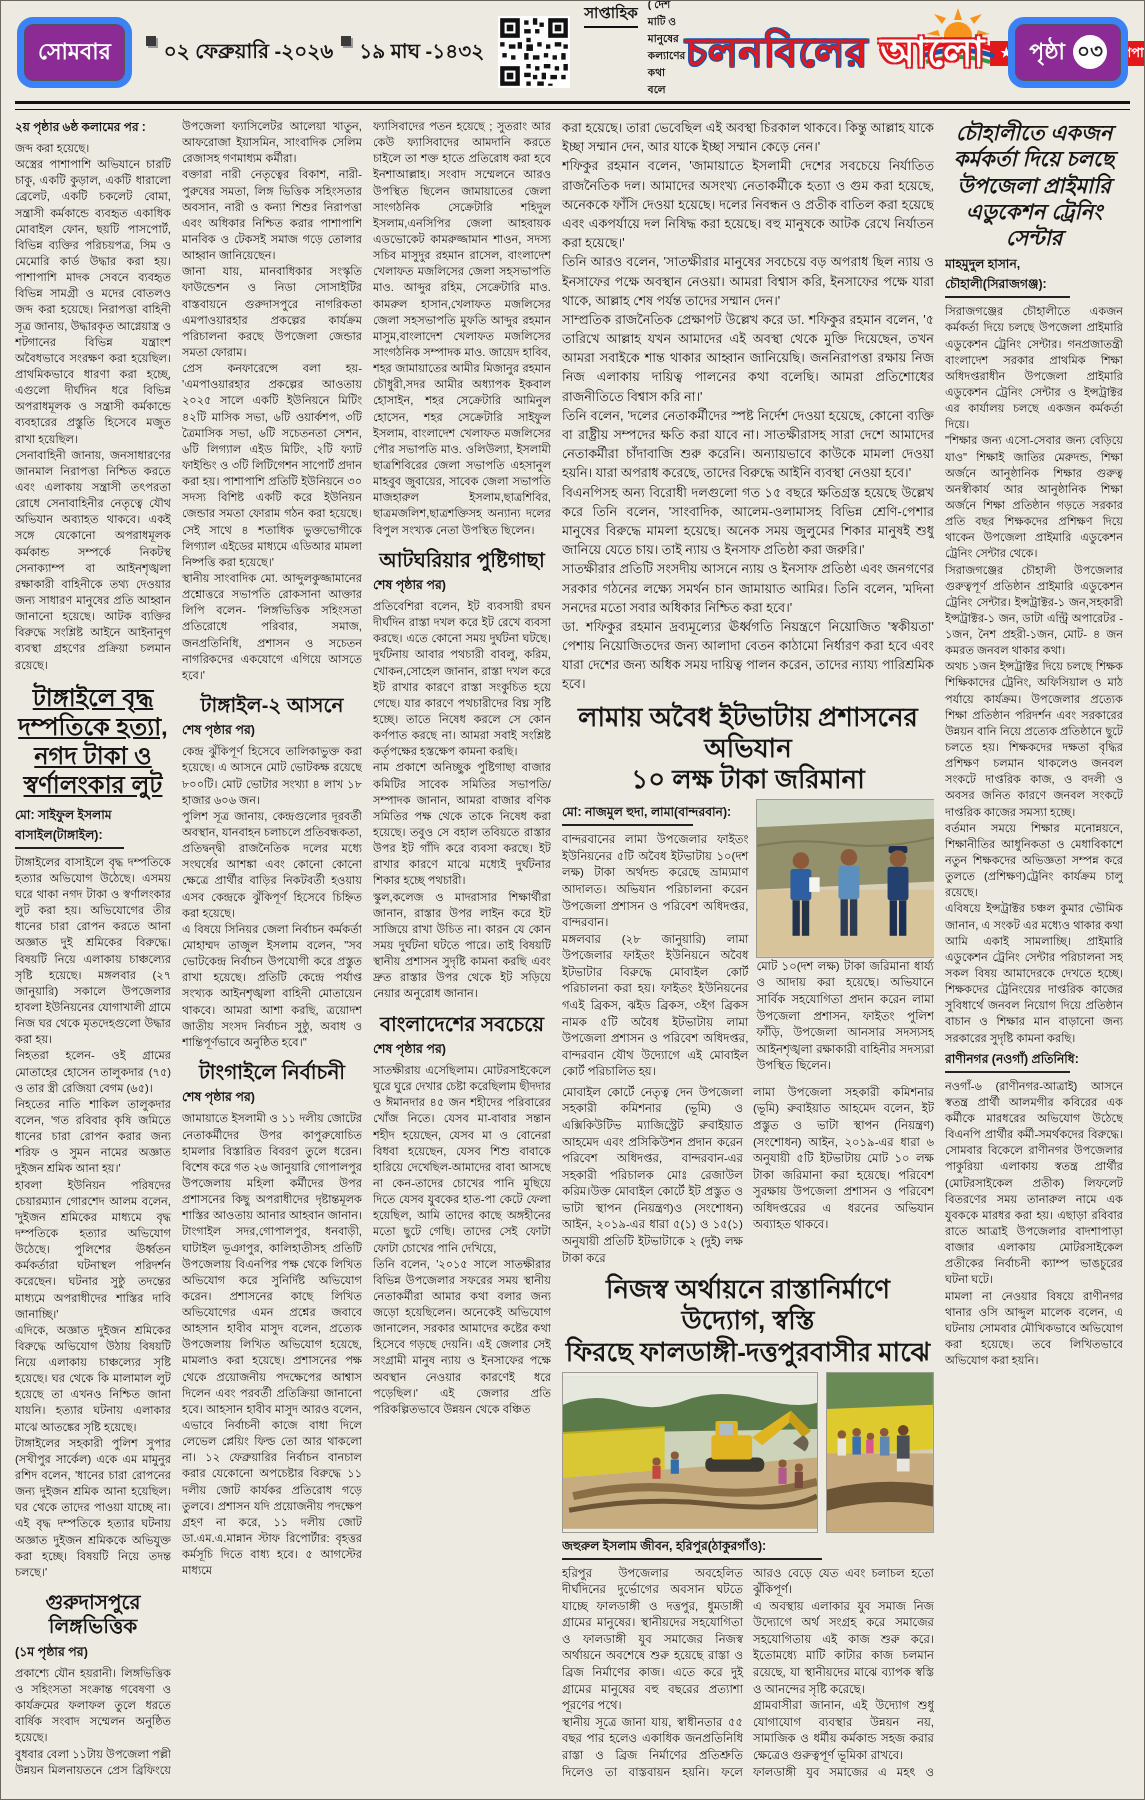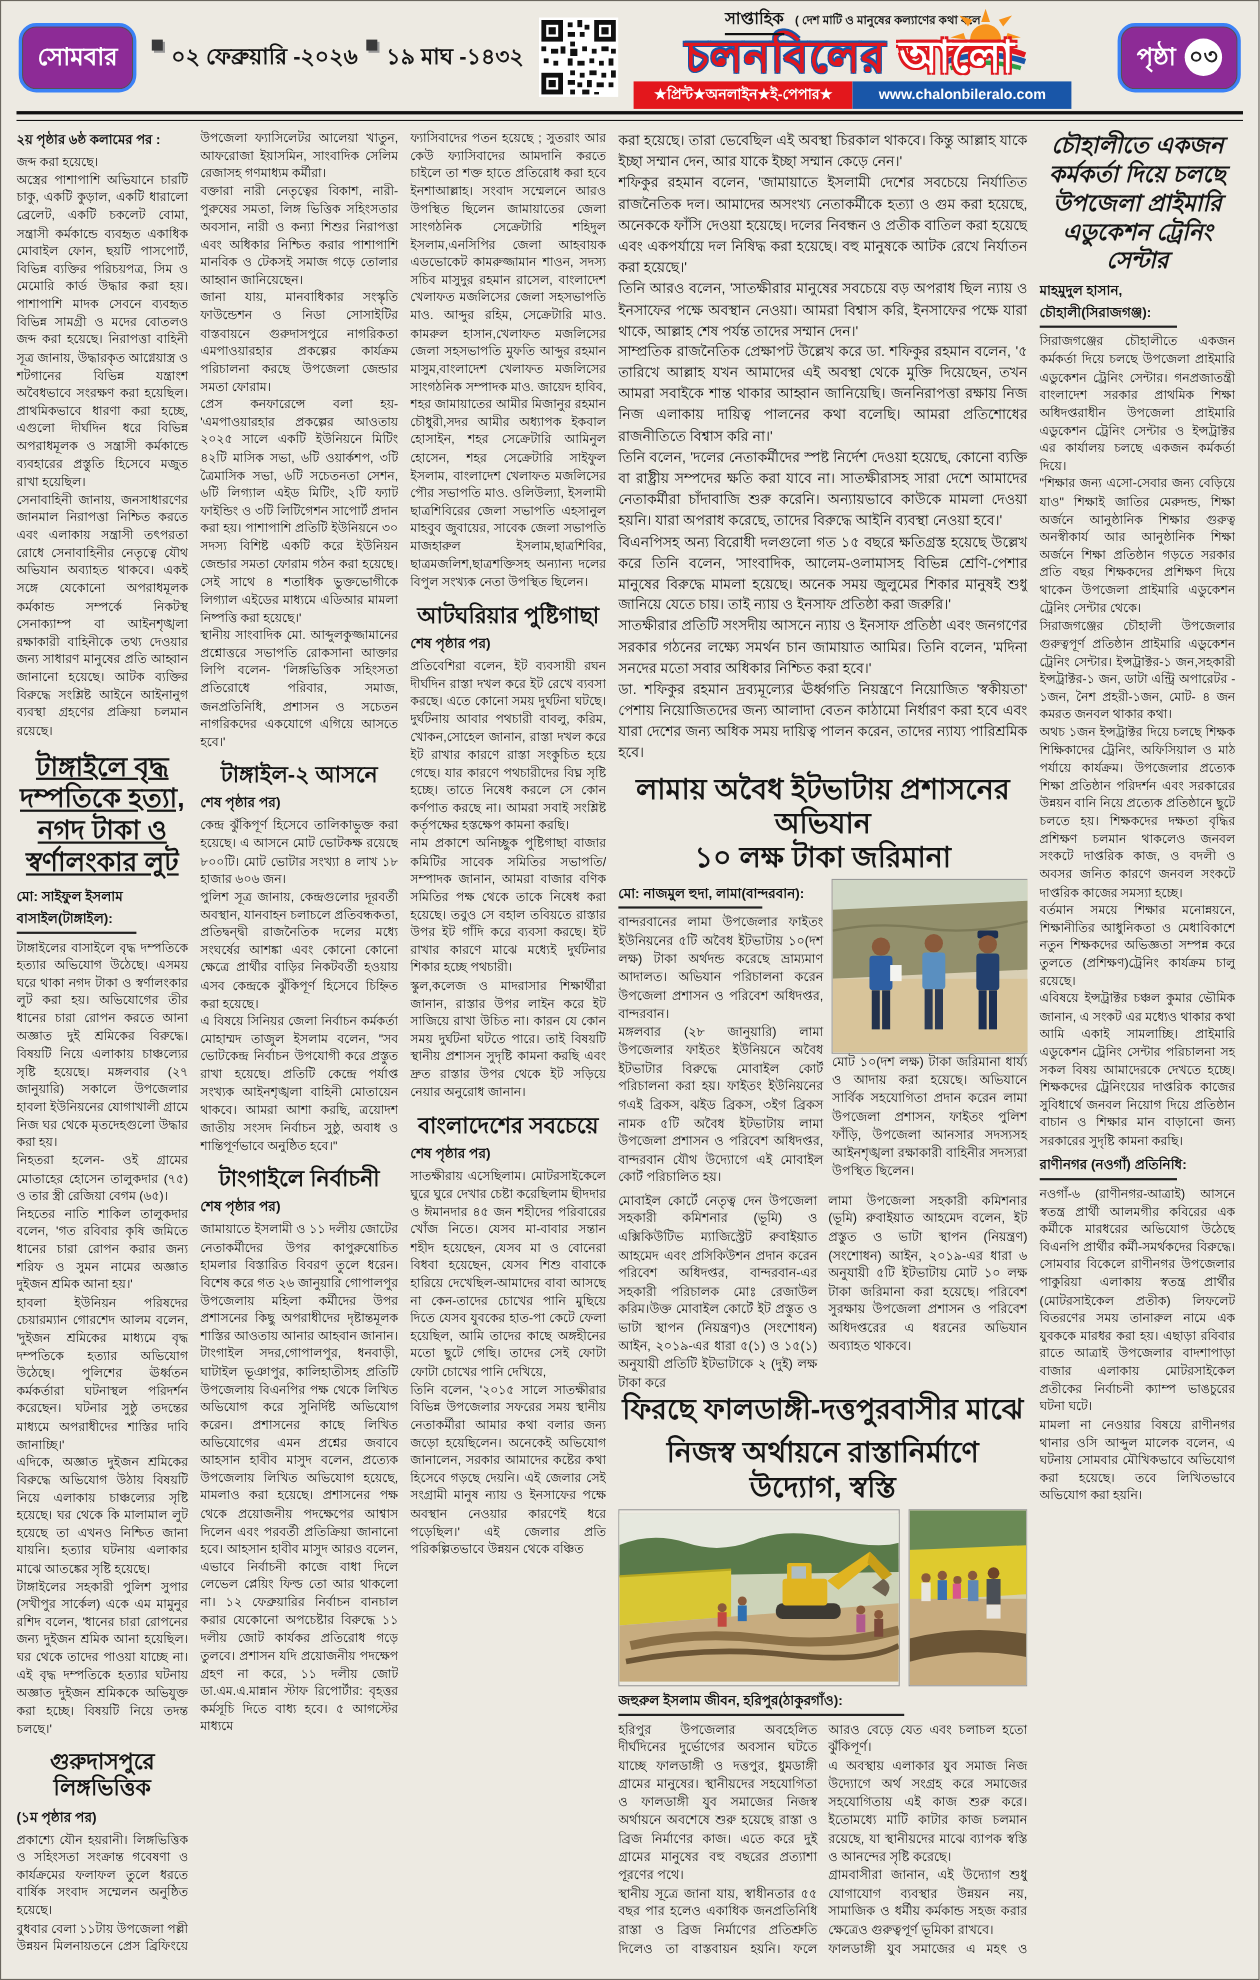--- a/index.html
+++ b/index.html
@@ -5,28 +5,28 @@
   html,body{margin:0;padding:0;}
   body{width:1145px;height:1800px;overflow:hidden;background:#cfccc3;}
   .page{
     width:1145px;height:1800px;background:#edeae2;position:relative;
     font-family:"Liberation Sans",sans-serif;color:#161616;overflow:hidden;
     border:1px solid #6b675f;box-sizing:border-box;
   }
   
   .header{height:98px;display:flex;align-items:center;padding:4px 16px 0 16px;gap:14px;box-sizing:border-box;}
   .pill{
-    background:#8d2b96;border:3px solid #3b82f6;border-radius:16px;color:#fff;
+    background:#8d2b96;border:7px solid #3b82f6;border-radius:16px;color:#fff;
     font-weight:bold;font-size:22px;padding:10px 14px;white-space:nowrap;display:flex;align-items:center;gap:8px;
     box-shadow:0 0 0 1px #555 inset;
   }
   .date-line{font-weight:bold;font-size:20px;display:flex;gap:8px;white-space:nowrap;}
   .sq{width:10px;height:10px;background:#3a3a3a;display:inline-block;box-shadow:2px 2px 0 #9a9a9a;}
   .qr{width:72px;height:72px;background:#fff;flex:0 0 auto;}
-  .masthead{flex:1;display:flex;flex-direction:column;align-items:center;min-width:0;}
+  .masthead{flex:1;display:flex;flex-direction:row;align-items:center;min-width:0;}
   .mast-top{display:flex;align-items:flex-end;gap:10px;position:relative;}
   .weekly{font-weight:bold;font-size:15px;border-bottom:2px solid #111;align-self:flex-start;}
   .tagline{font-size:10.5px;font-weight:bold;position:relative;top:-4px;}
   .title-row{display:flex;align-items:center;gap:6px;line-height:1;}
   .title-main{
     font-size:40px;font-weight:bold;color:#e0181f;
     text-shadow:-1px -1px 0 #1956a8,1px -1px 0 #1956a8,-1px 1px 0 #1956a8,1px 1px 0 #1956a8;
     letter-spacing:1px;white-space:nowrap;
   }
   .title-alo{
@@ -280,22 +280,22 @@
               <rect x="136" y="96" width="7" height="34" fill="#1c2f52"></rect>
           </svg>
           <div class="mid-body">মোট ১০(দশ লক্ষ) টাকা জরিমানা ধার্য্য ও আদায় করা হয়েছে। অভিযানে সার্বিক সহযোগিতা প্রদান করেন লামা উপজেলা প্রশাসন, ফাইতং পুলিশ ফাঁড়ি, উপজেলা আনসার সদস্যসহ আইনশৃঙ্খলা রক্ষাকারী বাহিনীর সদস্যরা উপস্থিত ছিলেন।</div>
         </div>
       </div>
       <div class="mid-cols">
         <div class="mid-body">মোবাইল কোর্টে নেতৃত্ব দেন উপজেলা সহকারী কমিশনার (ভূমি) ও এক্সিকিউটিভ ম্যাজিস্ট্রেট রুবাইয়াত আহমেদ এবং প্রসিকিউশন প্রদান করেন পরিবেশ অধিদপ্তর, বান্দরবান-এর সহকারী পরিচালক মোঃ রেজাউল করিম।উক্ত মোবাইল কোর্টে ইট প্রস্তুত ও ভাটা স্থাপন (নিয়ন্ত্রণ)ও (সংশোধন) আইন, ২০১৯-এর ধারা ৫(১) ও ১৫(১) অনুযায়ী প্রতিটি ইটভাটাকে ২ (দুই) লক্ষ টাকা করে</div>
         <div class="mid-body">লামা উপজেলা সহকারী কমিশনার (ভূমি) রুবাইয়াত আহমেদ বলেন, ইট প্রস্তুত ও ভাটা স্থাপন (নিয়ন্ত্রণ) (সংশোধন) আইন, ২০১৯-এর ধারা ৬ অনুযায়ী ৫টি ইটভাটায় মোট ১০ লক্ষ টাকা জরিমানা করা হয়েছে। পরিবেশ সুরক্ষায় উপজেলা প্রশাসন ও পরিবেশ অধিদপ্তরের এ ধরনের অভিযান অব্যাহত থাকবে।</div>
       </div>
 
+      <h2 class="headline-xl" style="margin-bottom:0;">নিজস্ব অর্থায়নে রাস্তানির্মাণে উদ্যোগ, স্বস্তি</h2>
       <h2 class="headline-xl" style="margin-top:0;">ফিরছে ফালডাঙ্গী-দত্তপুরবাসীর মাঝে</h2>
-      <h2 class="headline-xl" style="margin-bottom:0;">নিজস্ব অর্থায়নে রাস্তানির্মাণে উদ্যোগ, স্বস্তি</h2>
       <div class="photos-row">
         <svg class="photo photo-frame big" viewBox="0 0 250 150" aria-hidden="true">
           <rect width="250" height="150" fill="#cdd3b8"></rect>
           <rect width="250" height="40" fill="#e6e8de"></rect>
           <path d="M0 28 Q30 16 60 26 T120 24 T190 22 T250 26 L250 52 L0 56 Z" fill="#5a7a4a"></path>
           <path d="M0 56 L100 50 L100 92 L0 100 Z" fill="#d9c733"></path>
           <path d="M0 56 L100 50" stroke="#b7a822" stroke-width="2"></path>
           <path d="M0 100 L250 80 L250 150 L0 150 Z" fill="#c7ac7f"></path>
           <path d="M10 118 Q70 104 130 112 T250 104" stroke="#8a6f46" stroke-width="8" fill="none"></path>
           <path d="M6 132 Q80 118 150 126 T250 118" stroke="#6b5536" stroke-width="5" fill="none"></path>

